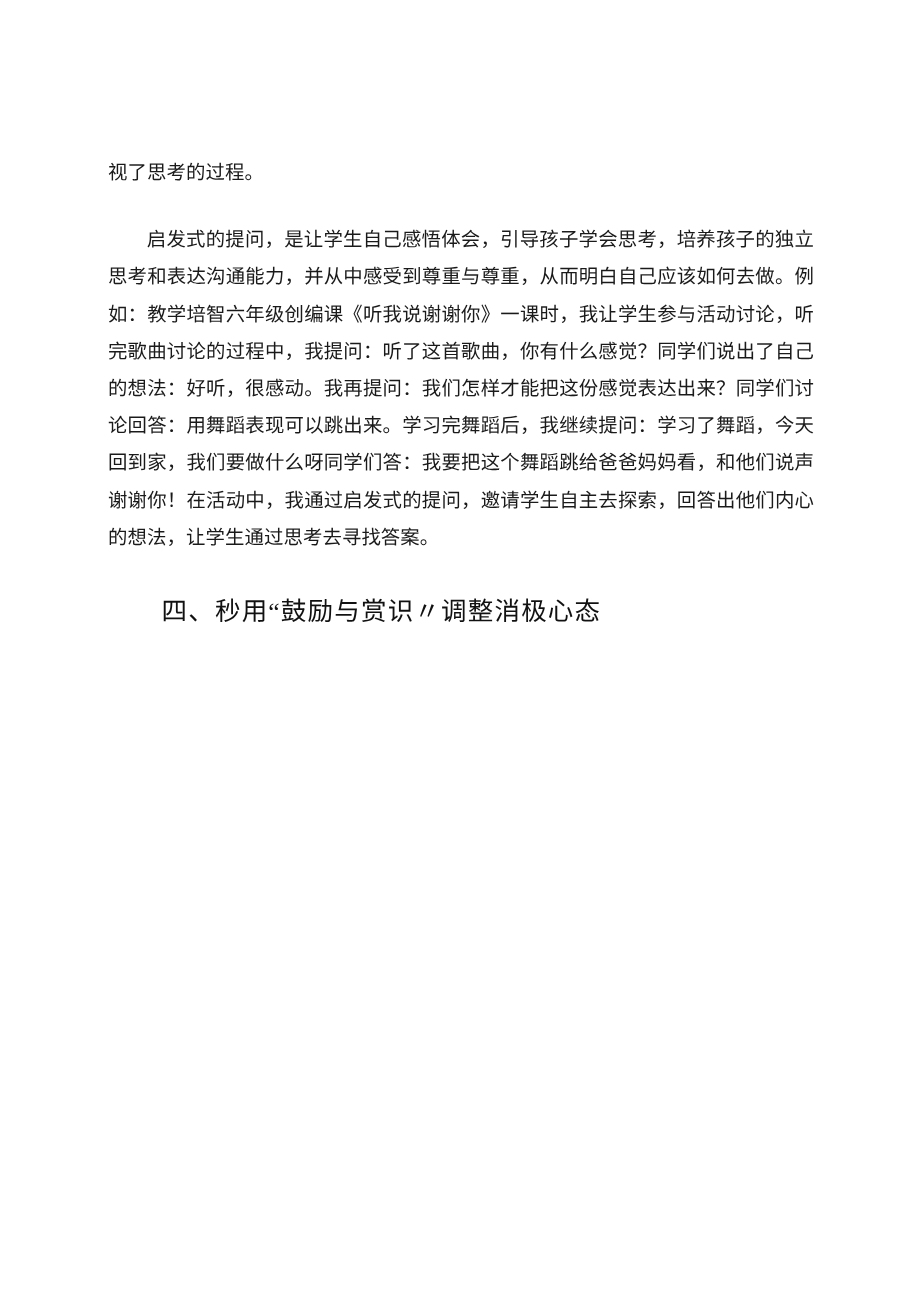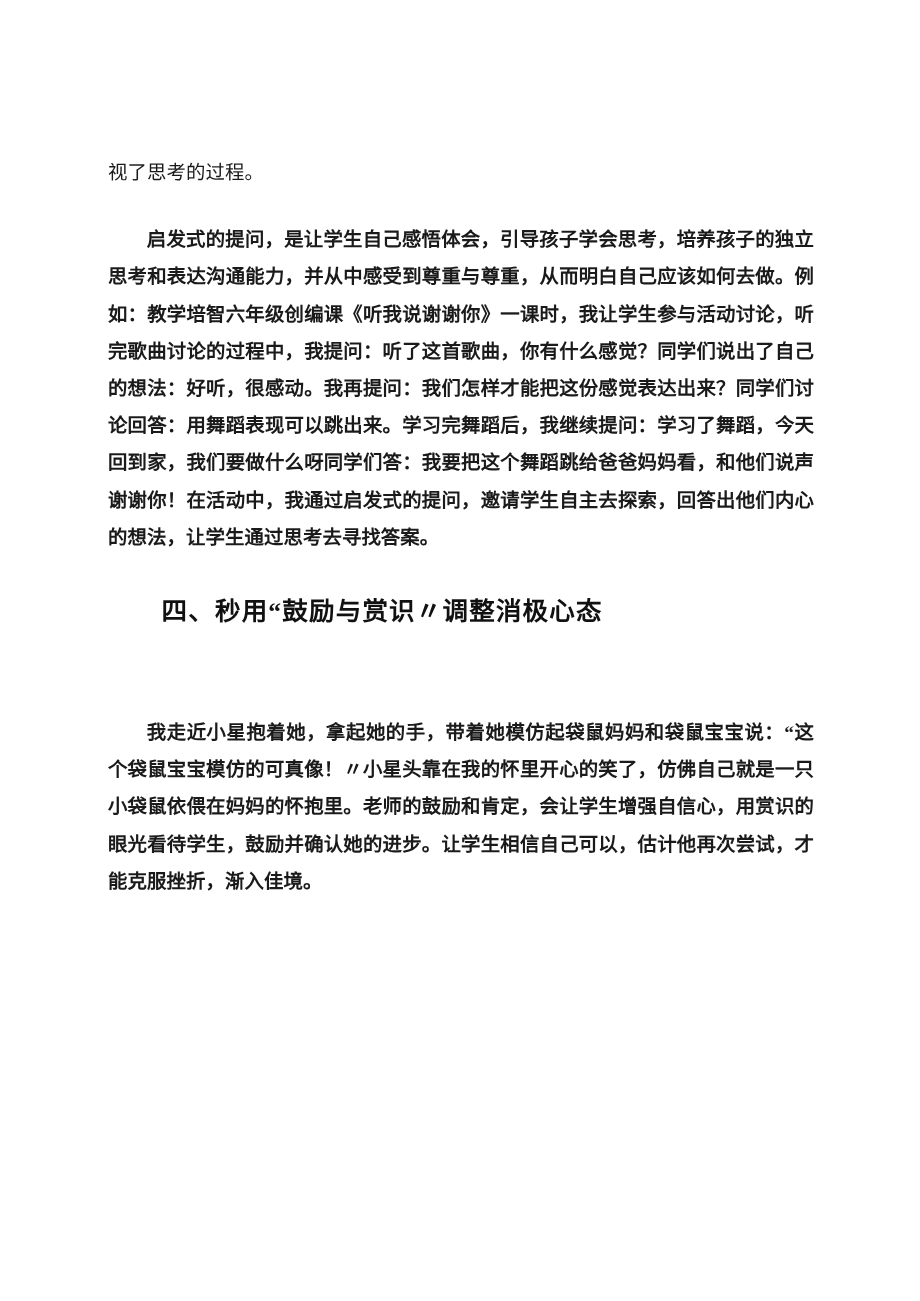--- a/index.html
+++ b/index.html
@@ -33,31 +33,30 @@
     line-height: 37.2px;
     text-align: justify;
     text-justify: inter-ideograph;
     margin: 0 0 0 0;
     color: #1a1a1a;
     letter-spacing: 0.1px;
     word-break: break-all;
   }
   .para.indent {
     text-indent: 2em;
-    font-weight: bold;
   }
   
   .gap-sm  { height: 22px; }
   .gap-md  { height: 30px; }
   .gap-lg  { height: 36px; }
 
   .heading {
     font-size: 25.5px;
     line-height: 40px;
-    font-weight: 700;
+    font-weight: 400;
     color: #111111;
     text-indent: 2.1em;
     margin: 0;
     letter-spacing: 1.2px;
     white-space: nowrap;
   }
   
   .para.tight {
     letter-spacing: -0.35px;
   }
@@ -79,16 +78,15 @@
     <h2 class="heading">四、秒用“鼓励与赏识〃调整消极心态</h2>
 
     <div class="gap-sm"></div>
 
 
     <div class="gap-md"></div>
 
 
     <div class="gap-md"></div>
 
-    <p class="para indent">我走近小星抱着她，拿起她的手，带着她模仿起袋鼠妈妈和袋鼠宝宝说：“这个袋鼠宝宝模仿的可真像！〃小星头靠在我的怀里开心的笑了，仿佛自己就是一只小袋鼠依偎在妈妈的怀抱里。老师的鼓励和肯定，会让学生增强自信心，用赏识的眼光看待学生，鼓励并确认她的进步。让学生相信自己可以，估计他再次尝试，才能克服挫折，渐入佳境。</p>
 
   </div>
 </div>
 
 </body></html>

